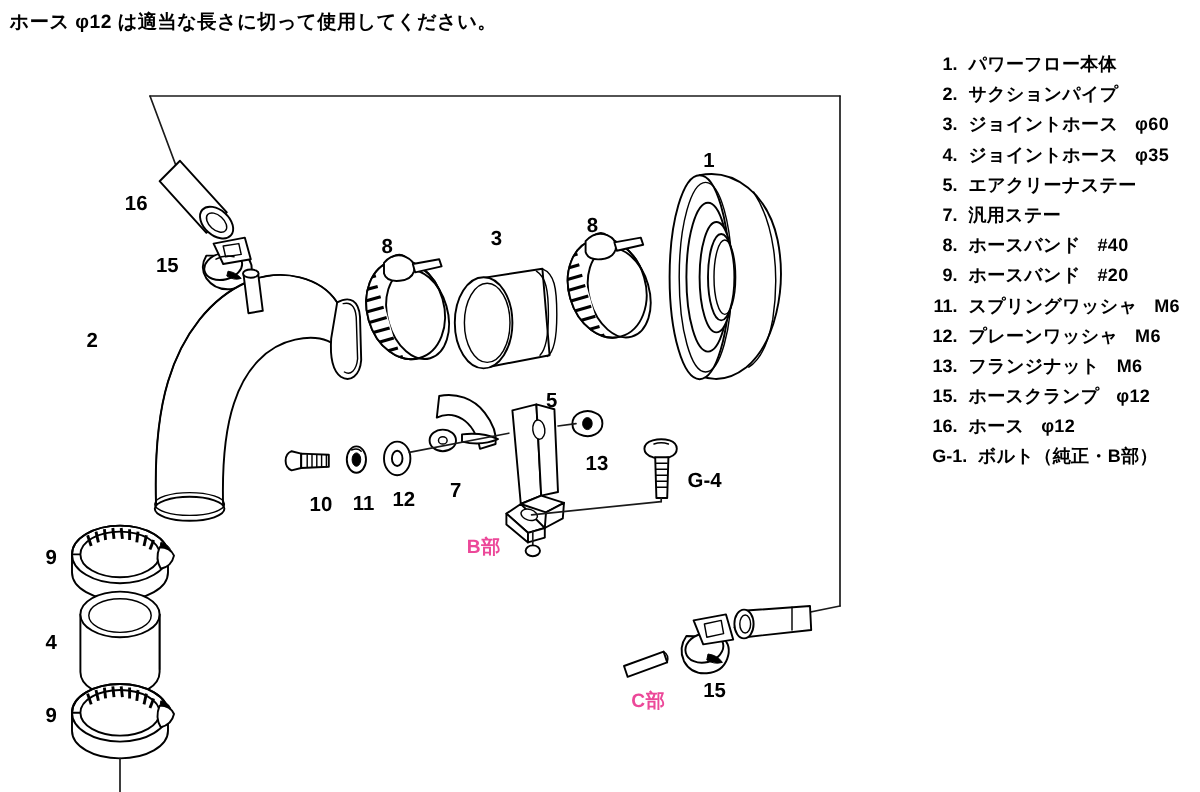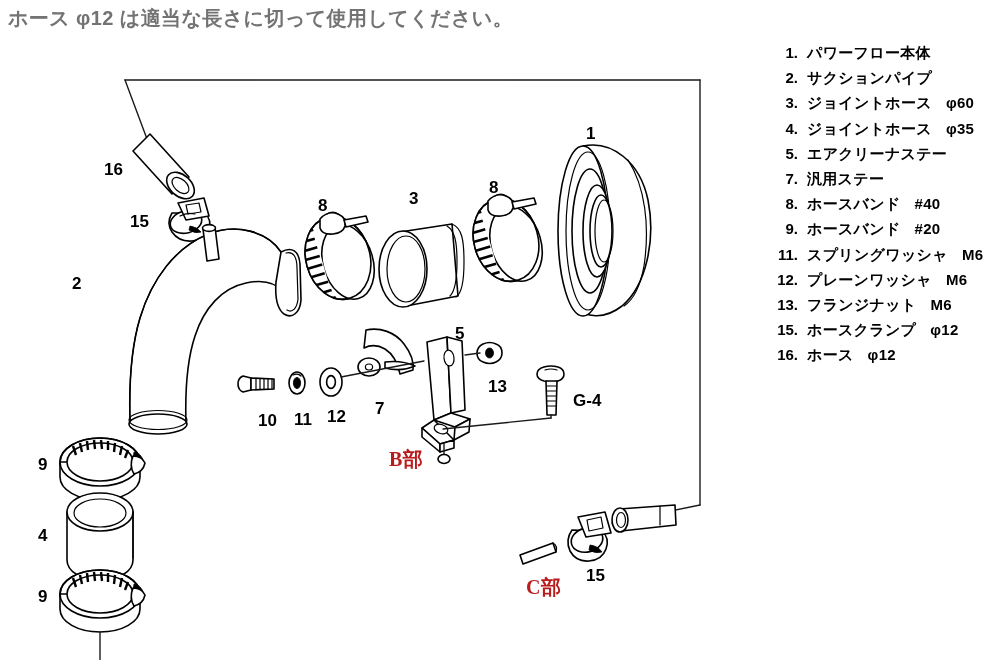--- a/index.html
+++ b/index.html
@@ -17,26 +17,26 @@
   }
 
   
   #notes {
     position: absolute;
     left: 8px;
     top: 6px;
     width: 640px;
   }
   .note-line {
-    font-size: 20px;
+    font-size: 16px;
     line-height: 25px;
     letter-spacing: 0.4px;
     white-space: nowrap;
     font-weight: 600;
-    color: #737373;
+    color: #000000;
   }
 
   
   #parts-list {
     position: absolute;
     left: 762px;
     top: 44px;
     width: 238px;
   }
   .part-row {
@@ -81,27 +81,26 @@
   .callout {
     position: absolute;
     font-size: 17px;
     font-weight: 600;
     color: #000;
     line-height: 1;
     white-space: nowrap;
   }
   .detail-label {
     position: absolute;
-    font-size: 20px;
-    font-weight: 600;
-    color: #b91c1c;
+    font-size: 16px;
+    font-weight: 600;
+    color: #ec4899;
     line-height: 1;
     white-space: nowrap;
     letter-spacing: 0.5px;
-    font-family: Liberation Serif, serif;
   }
 </style>
 </head>
 <body>
 
 <div id="notes">
   <div class="note-line">ホース φ12 は適当な長さに切って使用してください。</div>
 </div>
 
 <div id="parts-list">
@@ -158,20 +157,24 @@
     </div>
     <div class="part-row">
       <span class="part-num">15.</span>
       <span class="part-name">ホースクランプ</span>
       <span class="part-spec">φ12</span>
     </div>
     <div class="part-row">
       <span class="part-num">16.</span>
       <span class="part-name">ホース</span>
       <span class="part-spec">φ12</span>
+    </div>
+    <div class="part-row wide">
+      <span class="part-num">G-1.</span>
+      <span class="part-name">ボルト（純正・B部）</span>
     </div>
   </div>
 
 <svg id="drawing" viewBox="0 0 1000 660" xmlns="http://www.w3.org/2000/svg">
   <defs>
     <style>
       .ln   { fill:none; stroke:#000; stroke-width:1.6; stroke-linecap:round; stroke-linejoin:round; }
       .ln-t { fill:none; stroke:#000; stroke-width:1.2; stroke-linecap:round; stroke-linejoin:round; }
       .wht  { fill:#fff; stroke:#000; stroke-width:1.6; stroke-linejoin:round; stroke-linecap:round; }
       .wht-t{ fill:#fff; stroke:#000; stroke-width:1.2; stroke-linejoin:round; stroke-linecap:round; }

